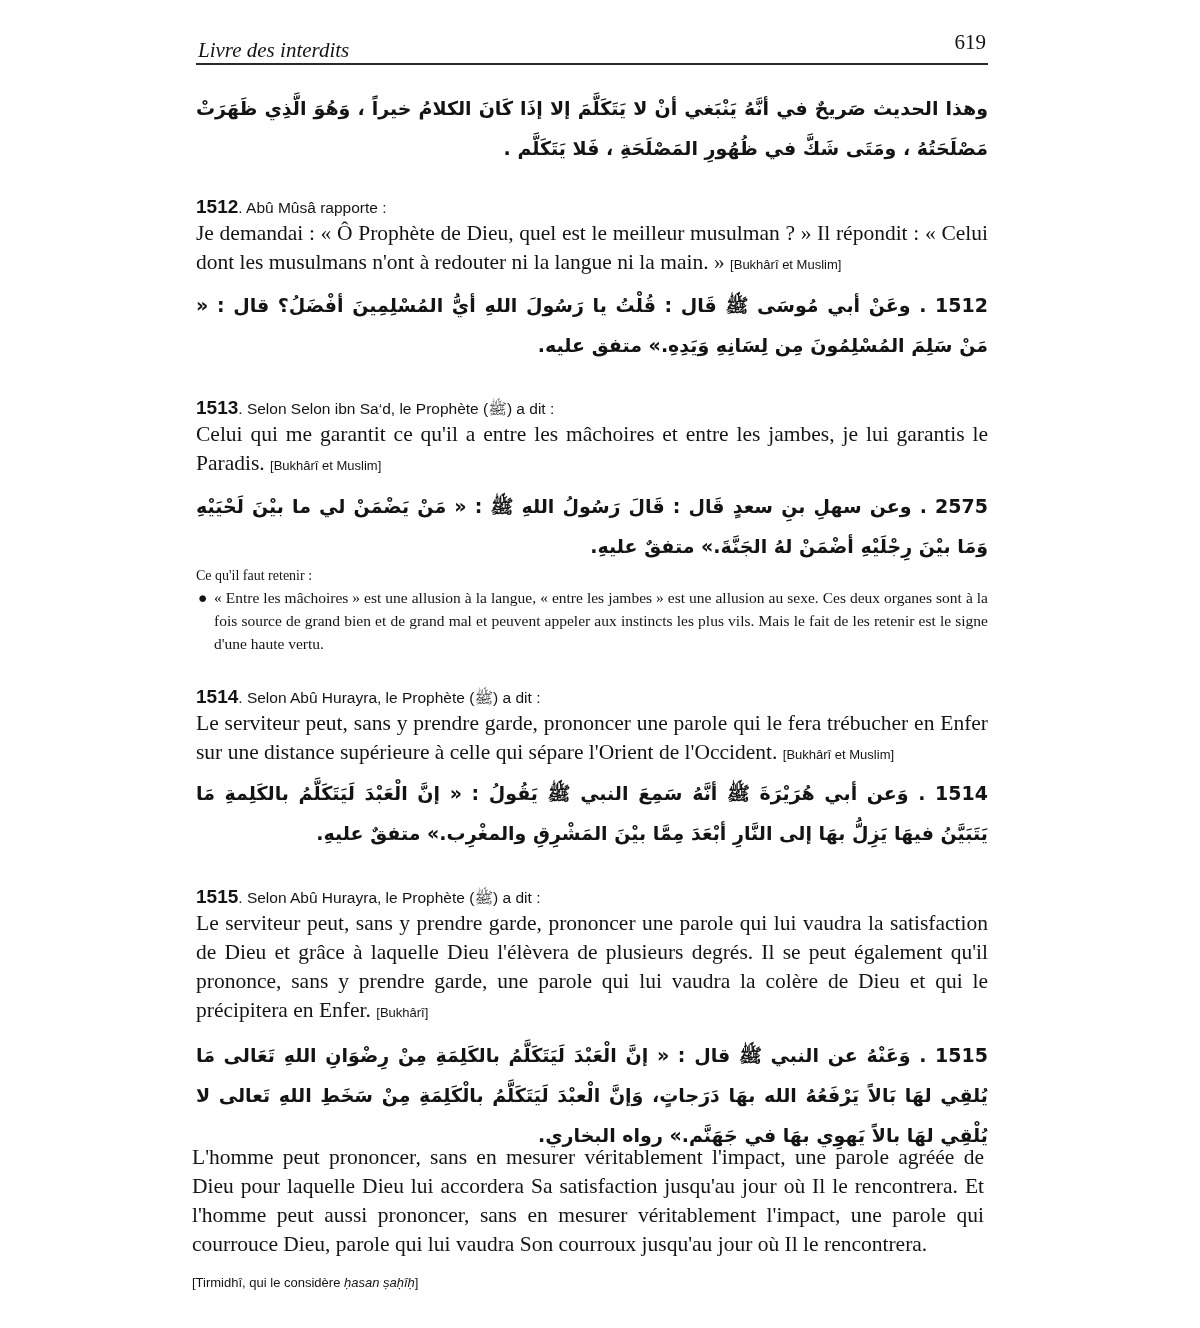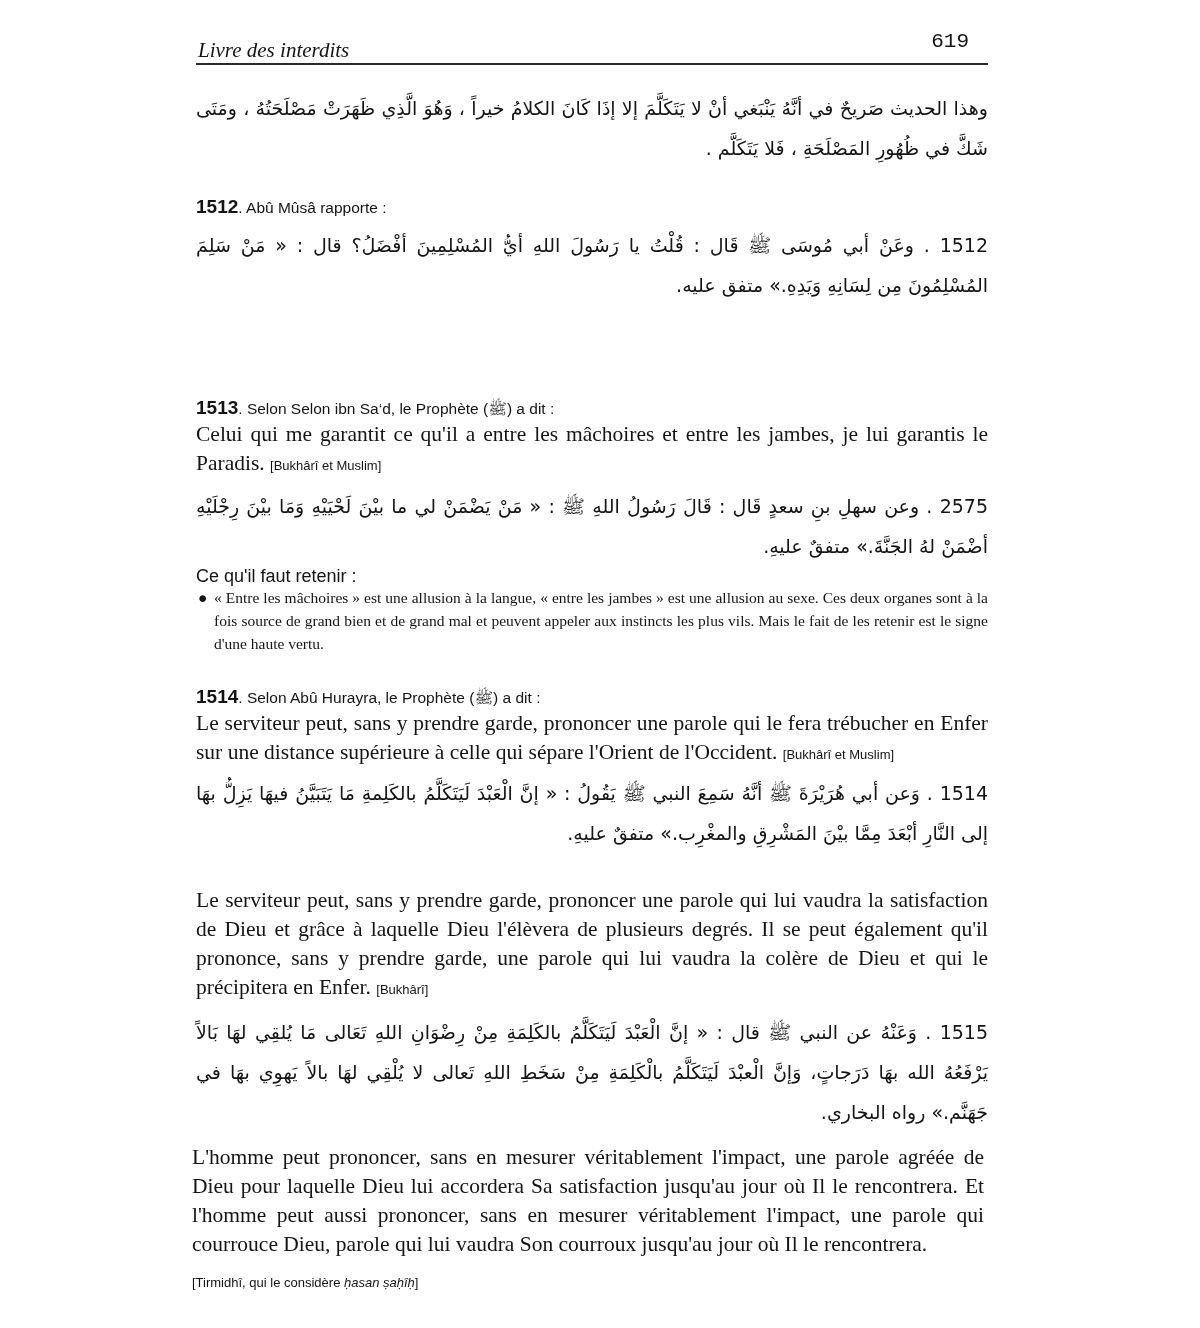--- a/index.html
+++ b/index.html
@@ -1,49 +1,53 @@
 <!DOCTYPE html>
 <html><head>
 <meta charset="utf-8">
 <style>
   html, body { margin: 0; padding: 0; background: #ffffff; }
   body { width: 1200px; height: 1328px; position: relative; overflow: hidden; color: #141414; }
   .page { position: absolute; left: 196px; top: 0; width: 792px; }
   .running-head { position: absolute; top: 30px; left: 0; width: 792px; height: 34px; }
   .rh-title { position: absolute; left: 2px; top: 8px; font-family: "Liberation Serif", serif; font-style: italic; font-size: 21px; }
-  .rh-page { position: absolute; right: 19px; top: 0; font-family: Liberation Mono, monospace; font-size: 21px; }
+  .rh-page { position: absolute; right: 2px; top: 0; font-family: Liberation Serif, serif; font-size: 21px; }
   .rh-rule { position: absolute; left: 0; top: 33px; width: 792px; height: 0; border-top: 2px solid #2a2a2a; }
 
-  .arabic { direction: rtl; text-align: justify; text-align-last: right; font-family: "DejaVu Sans", sans-serif; font-size: 19px; line-height: 40px; font-weight: normal; }
+  .arabic { direction: rtl; text-align: justify; text-align-last: right; font-family: "DejaVu Sans", sans-serif; font-size: 19px; line-height: 40px; font-weight: bold; }
   .block { position: absolute; left: 0; width: 792px; }
 
   .hadith-head { font-family: "Liberation Sans", sans-serif; font-size: 15.5px; line-height: 22px; }
   .hadith-head .num { font-weight: bold; font-size: 19px; }
   .fr { font-family: "Liberation Serif", serif; font-size: 21.5px; line-height: 29px; text-align: justify; }
   .src { font-family: "Liberation Sans", sans-serif; font-size: 13px; }
-  .note-title { font-family: Liberation Sans, sans-serif; font-size: 18px; line-height: 20px; }
+  .note-title { font-family: Liberation Serif, serif; font-size: 14px; line-height: 20px; }
   .note-item { font-family: "Liberation Serif", serif; font-size: 15.5px; line-height: 23px; padding-left: 18px; position: relative; text-align: justify; }
   .bullet { position: absolute; left: 2px; top: 0; }
 </style>
 </head>
 <body>
 
 <div class="page">
 
   <div class="running-head">
     <span class="rh-title">Livre des interdits</span>
     <span class="rh-page">619</span>
     <div class="rh-rule"></div>
   </div>
 
   <div class="block arabic" style="top:88px;">وهذا الحديث صَريحٌ في أنَّهُ يَنْبَغي أنْ لا يَتَكَلَّمَ إلا إذَا كَانَ الكلامُ خيراً ، وَهُوَ الَّذِي ظَهَرَتْ مَصْلَحَتُهُ ، ومَتَى شَكَّ في ظُهُورِ المَصْلَحَةِ ، فَلا يَتَكَلَّم .</div>
 
   <div class="block" style="top:196px;">
     <div class="hadith-head">
       <span class="num">1512</span><span>. Abû Mûsâ rapporte :</span>
+    </div>
+    <div class="fr">
+      <span>Je demandai : « Ô Prophète de Dieu, quel est le meilleur musulman ? » Il répondit : « Celui dont les musulmans n'ont à redouter ni la langue ni la main. »</span>
+      <span class="src">[Bukhârî et Muslim]</span>
     </div>
     <div class="arabic" style="margin-top:6px;">1512 . وعَنْ أبي مُوسَى ﷺ قَال : قُلْتُ يا رَسُولَ اللهِ أيُّ المُسْلِمِينَ أفْضَلُ؟ قال : « مَنْ سَلِمَ المُسْلِمُونَ مِن لِسَانِهِ وَيَدِهِ.» متفق عليه.</div>
   </div>
 
   <div class="block" style="top:397px;">
     <div class="hadith-head">
       <span class="num">1513</span><span>. Selon Selon ibn Sa‘d, le Prophète (ﷺ) a dit :</span>
     </div>
     <div class="fr">
       <span>Celui qui me garantit ce qu'il a entre les mâchoires et entre les jambes, je lui garantis le Paradis.</span>
@@ -62,20 +66,23 @@
       <span class="num">1514</span><span>. Selon Abû Hurayra, le Prophète (ﷺ) a dit :</span>
     </div>
     <div class="fr">
       <span>Le serviteur peut, sans y prendre garde, prononcer une parole qui le fera trébucher en Enfer sur une distance supérieure à celle qui sépare l'Orient de l'Occident.</span>
       <span class="src">[Bukhârî et Muslim]</span>
     </div>
     <div class="arabic" style="margin-top:4px;">1514 . وَعن أبي هُرَيْرَةَ ﷺ أنَّهُ سَمِعَ النبي ﷺ يَقُولُ : « إنَّ الْعَبْدَ لَيَتَكَلَّمُ بالكَلِمةِ مَا يَتَبَيَّنُ فيهَا يَزِلُّ بهَا إلى النَّارِ أبْعَدَ مِمَّا بيْنَ المَشْرِقِ والمغْرِب.» متفقٌ عليهِ.</div>
   </div>
 
   <div class="block" style="top:886px;">
+    <div class="hadith-head">
+      <span class="num">1515</span><span>. Selon Abû Hurayra, le Prophète (ﷺ) a dit :</span>
+    </div>
     <div class="fr">
       <span>Le serviteur peut, sans y prendre garde, prononcer une parole qui lui vaudra la satisfaction de Dieu et grâce à laquelle Dieu l'élèvera de plusieurs degrés. Il se peut également qu'il prononce, sans y prendre garde, une parole qui lui vaudra la colère de Dieu et qui le précipitera en Enfer.</span>
       <span class="src">[Bukhârî]</span>
     </div>
     <div class="arabic" style="margin-top:8px;">1515 . وَعَنْهُ عن النبي ﷺ قال : « إنَّ الْعَبْدَ لَيَتَكَلَّمُ بالكَلِمَةِ مِنْ رِضْوَانِ اللهِ تَعَالى مَا يُلقِي لهَا بَالاً يَرْفَعُهُ الله بهَا دَرَجاتٍ، وَإنَّ الْعبْدَ لَيَتَكَلَّمُ بالْكَلِمَةِ مِنْ سَخَطِ اللهِ تَعالى لا يُلْقِي لهَا بالاً يَهوِي بهَا في جَهَنَّم.» رواه البخاري.</div>
   </div>
 
   <div class="block" style="top:1143px; left:-4px;">
     <div class="fr">L'homme peut prononcer, sans en mesurer véritablement l'impact, une parole agréée de Dieu pour laquelle Dieu lui accordera Sa satisfaction jusqu'au jour où Il le rencontrera. Et l'homme peut aussi prononcer, sans en mesurer véritablement l'impact, une parole qui courrouce Dieu, parole qui lui vaudra Son courroux jusqu'au jour où Il le rencontrera.</div>
     <div class="src" style="margin-top:16px;">

